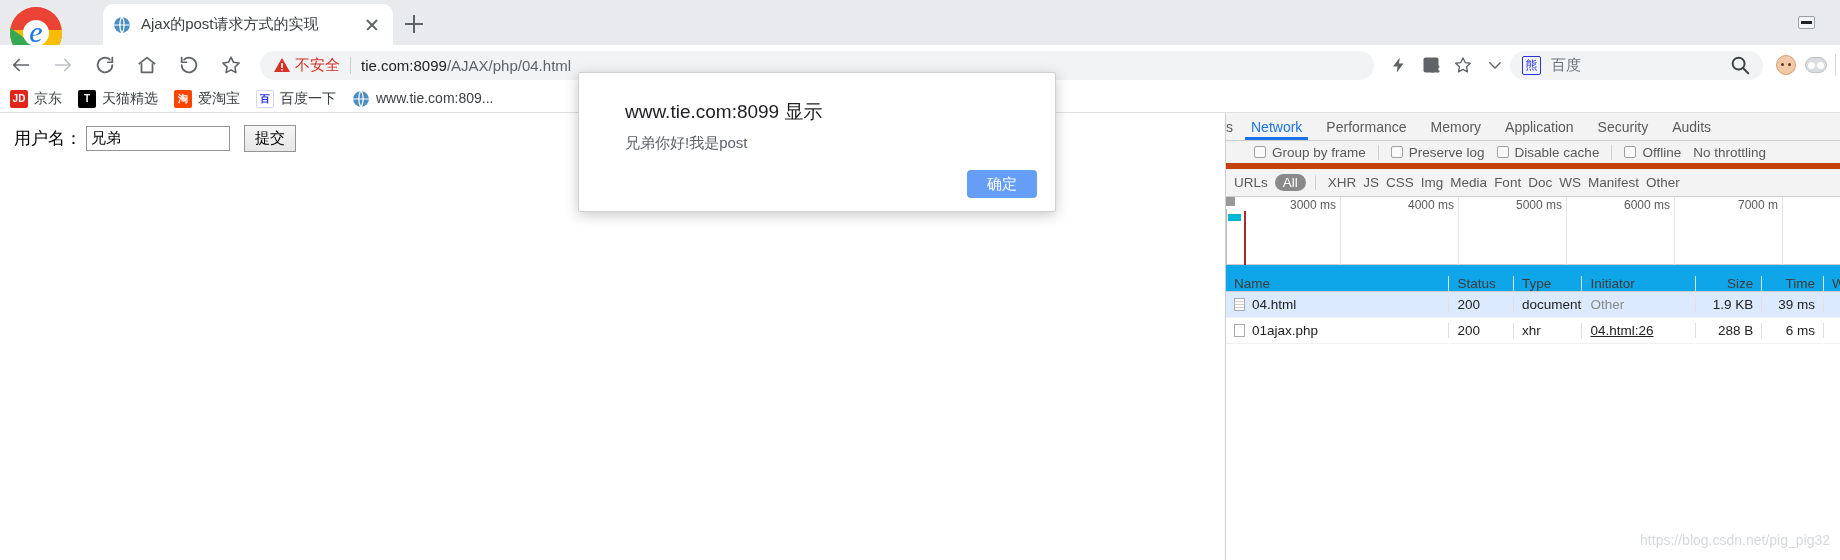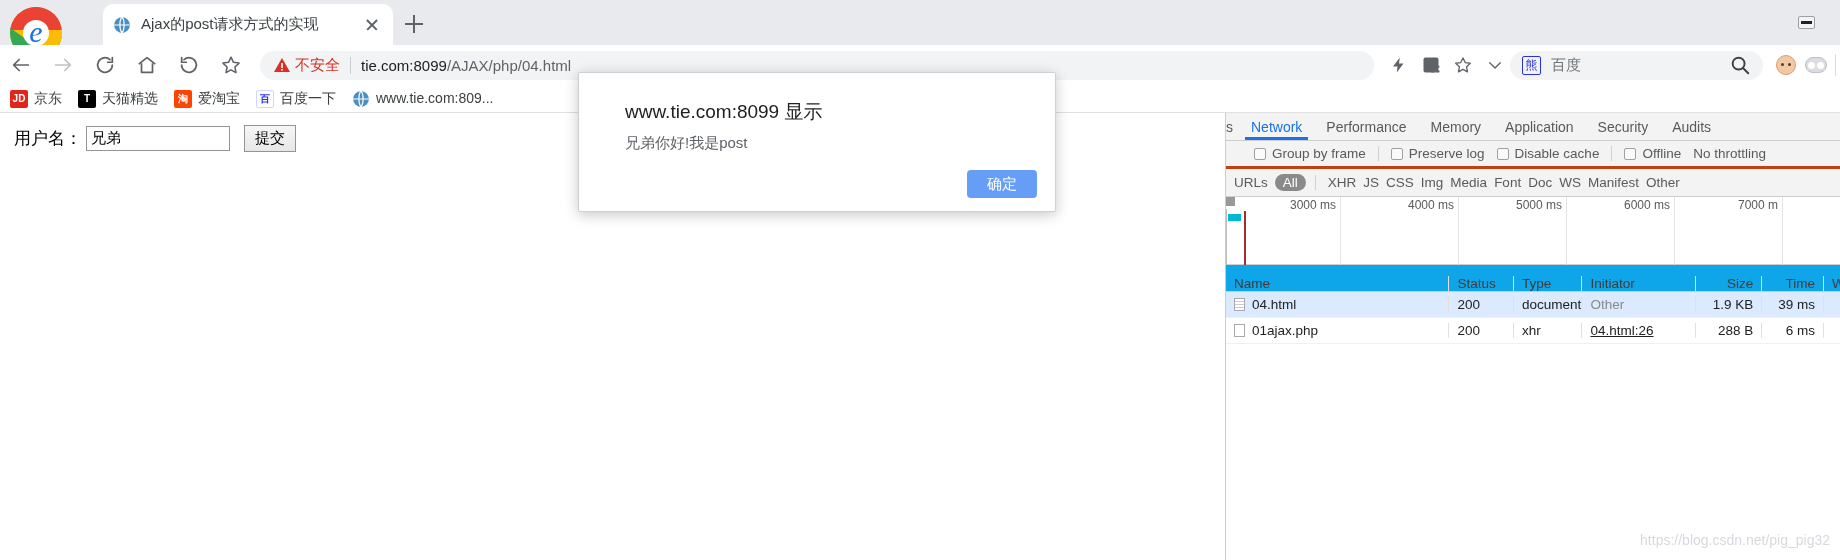--- a/index.html
+++ b/index.html
@@ -216,21 +216,21 @@
     display:flex; align-items:center; padding:0 12px; font-size:14px;
     color:#5a5a5a; cursor:pointer; position:relative; white-space:nowrap;
   }
   .dt-tab.clipped { padding-left:0; padding-right:6px; }
   .dt-tab.active { color:#1a73e8; }
   .dt-tab.active::after {
     content:""; position:absolute; left:6px; right:6px; bottom:0; height:3px; background:#1a73e8;
   }
   .dt-toolbar {
     height:28px; display:flex; align-items:center; background:#f3f3f3;
-    border-bottom:3px solid #c2410c; padding-left:28px; gap:0;
+    border-bottom:6px solid #c2410c; padding-left:28px; gap:0;
   }
   .cbx {
     display:flex; align-items:center; cursor:pointer; white-space:nowrap;
     font-size:13.5px; color:#5a5a5a; margin-right:12px;
   }
   .cbx .box {
     width:12px; height:12px; border:1px solid #a0a0a0; background:#fafafa;
     border-radius:2px; margin-right:6px; flex:none;
   }
   .vsep { width:1px; height:15px; background:#d0d0d0; margin-right:12px; flex:none; }

